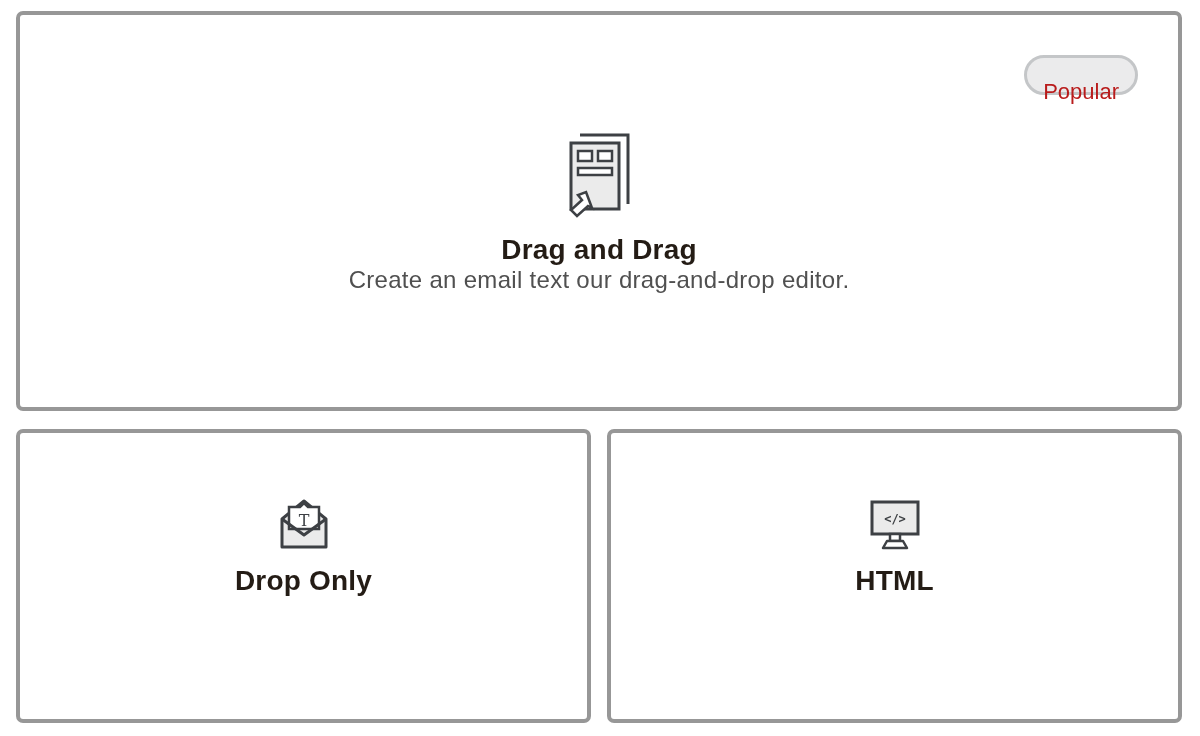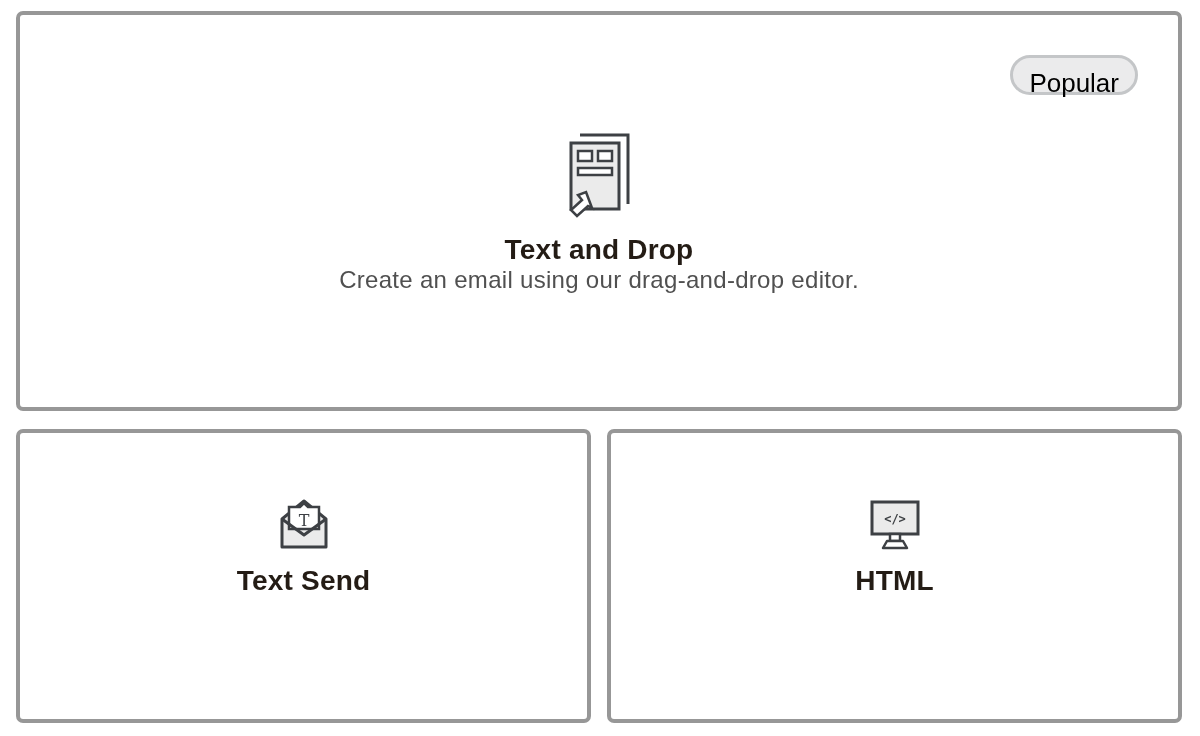--- a/index.html
+++ b/index.html
@@ -16,24 +16,24 @@
       cursor: pointer;
       display: flex; flex-direction: column; align-items: center;
       text-align: center;
     }
     #card-dnd { left: 16px; top: 11px; width: 1166px; height: 400px; }
     #card-text { left: 16px; top: 429px; width: 575px; height: 294px; }
     #card-html { left: 607px; top: 429px; width: 575px; height: 294px; }
 
     .badge {
       position: absolute; right: 40px; top: 40px;
-      height: 40px; padding: 8px 16px;
+      height: 40px; padding: 17px 16px;
       border: 3px solid #c4c6c8; border-radius: 20px;
-      background: #ebebec; color: #000000;
-      font-size: 26px; line-height: 34px;
+      background: #ebebec; color: #b91c1c;
+      font-size: 22px; line-height: 34px;
     }
     .icon { display: block; }
     .title {
       color: #241c15; font-weight: bold;
       font-size: 28px; line-height: 32px; letter-spacing: 0.2px;
     }
     .desc {
       color: #505050; font-size: 24px; line-height: 28px;
       letter-spacing: 0.3px;
     }
@@ -50,32 +50,32 @@
 <div class="card" id="card-dnd">
   <span class="badge">Popular</span>
   <svg class="icon" width="66" height="86" viewBox="0 0 66 86">
     <polyline points="14,3 62,3 62,72" fill="none" stroke="#3d4044" stroke-width="3"></polyline>
     <rect x="5" y="11" width="48" height="66" fill="#ebebeb" stroke="#3d4044" stroke-width="3"></rect>
     <rect x="12" y="19" width="14" height="10" fill="#ffffff" stroke="#3d4044" stroke-width="2.5"></rect>
     <rect x="32" y="19" width="14" height="10" fill="#ffffff" stroke="#3d4044" stroke-width="2.5"></rect>
     <rect x="12" y="36" width="34" height="7" fill="#ffffff" stroke="#3d4044" stroke-width="2.5"></rect>
     <path d="M20,60 L26,76 L22,74 L11,84 L5,78 L16,68 L12,63 Z" fill="#ffffff" stroke="#3d4044" stroke-width="2.5" stroke-linejoin="miter"></path>
   </svg>
-  <div class="title">Text and Drop</div>
-  <div class="desc">Create an email using our drag-and-drop editor.</div>
+  <div class="title">Drag and Drag</div>
+  <div class="desc">Create an email text our drag-and-drop editor.</div>
 </div>
 
 <div class="card" id="card-text">
   <svg class="icon" width="54" height="54" viewBox="0 0 54 54">
     <path d="M5,22 L5,50 L49,50 L49,22 L27,4 Z" fill="#ebebeb" stroke="#3d4044" stroke-width="3" stroke-linejoin="round"></path>
     <path d="M12,10 L23,10 L27,6 L31,10 L42,10 L42,32 L12,32 Z" fill="#ffffff" stroke="#3d4044" stroke-width="2.5"></path>
     <path d="M5,22 L27,38 L49,22" fill="none" stroke="#3d4044" stroke-width="3" stroke-linejoin="round"></path>
     <text x="27" y="29" text-anchor="middle" font-family="DejaVu Serif, serif" font-size="16" fill="#3d4044">T</text>
   </svg>
-  <div class="title">Text Send</div>
+  <div class="title">Drop Only</div>
 </div>
 
 <div class="card" id="card-html">
   <svg class="icon" width="54" height="54" viewBox="0 0 54 54">
     <rect x="4" y="5" width="46" height="32" fill="#ebebeb" stroke="#3d4044" stroke-width="3"></rect>
     <rect x="22" y="37" width="10" height="7" fill="#ffffff" stroke="#3d4044" stroke-width="2.5"></rect>
     <path d="M15,51 L19,44 L35,44 L39,51 Z" fill="#ffffff" stroke="#3d4044" stroke-width="2.5" stroke-linejoin="round"></path>
     <text x="27" y="26" text-anchor="middle" font-family="DejaVu Sans Mono, monospace" font-size="12" font-weight="bold" fill="#3d4044">&lt;/&gt;</text>
   </svg>
   <div class="title">HTML</div>

